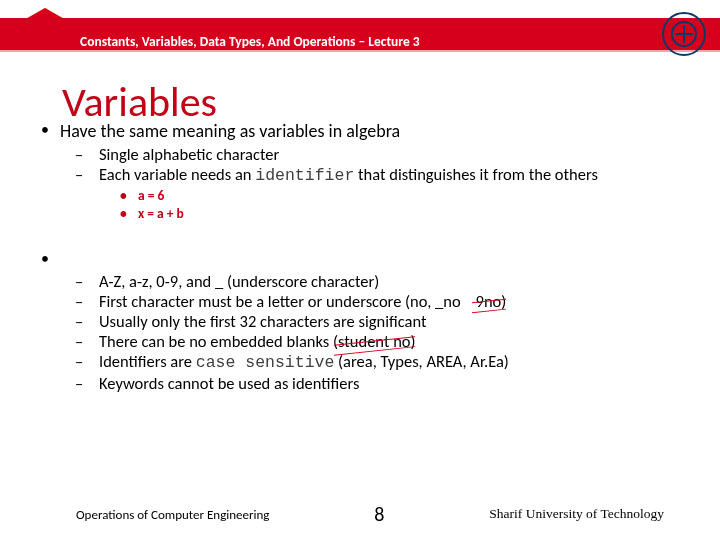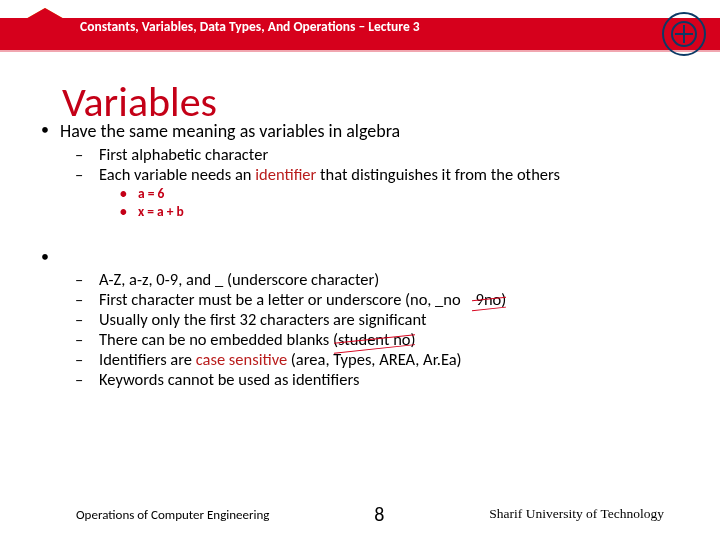--- a/index.html
+++ b/index.html
@@ -13,21 +13,21 @@
     overflow: hidden;
   }
   .header-bar {
     position: absolute;
     top: 18px;
     left: 0;
     right: 0;
     height: 32px;
     background: #d6001c;
     display: flex;
-    align-items: flex-start;
+    align-items: flex-end;
     padding-left: 80px;
     color: #fff;
     font-weight: bold;
     font-size: 13.5px;
   }
   .header-underline {
     position: absolute;
     top: 50px;
     left: 0;
     right: 0;
@@ -104,21 +104,21 @@
     margin-left: 90px;
     font-size: 13.5px;
     color: #c40017;
     font-weight: 600;
     line-height: 1.35;
   }
   .bullet-l3 .sq {
     width: 18px; text-align:left;
   }
   .gap-between { height: 26px; }
-  .ident { color: #b91c1c; }
+  .ident { color: #404040; font-family: Liberation Mono, monospace; }
   .strike-red {
     position: relative;
     display: inline-block;
   }
   .strike-red::after {
     content: "";
     position: absolute;
     left: -4px; right: -4px;
     top: 45%;
     height: 10px;
@@ -166,21 +166,21 @@
 
 <div class="content">
 
   <div class="bullet-l1">
     <div class="dot">•</div>
     <div>Have the same meaning as variables in algebra</div>
   </div>
 
   <div class="bullet-l2">
     <div class="dash">–</div>
-    <div>First alphabetic character</div>
+    <div>Single alphabetic character</div>
   </div>
   <div class="bullet-l2">
     <div class="dash">–</div>
     <div>
       <span>Each variable needs an </span><span class="ident">identifier</span><span> that distinguishes it from the others</span>
     </div>
   </div>
 
   <div class="bullet-l3">
     <div class="sq">•</div>

